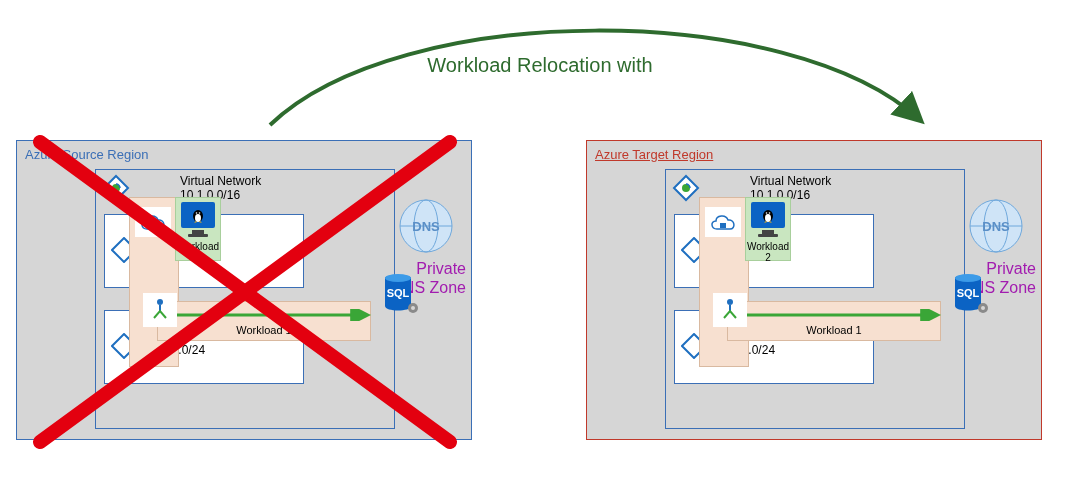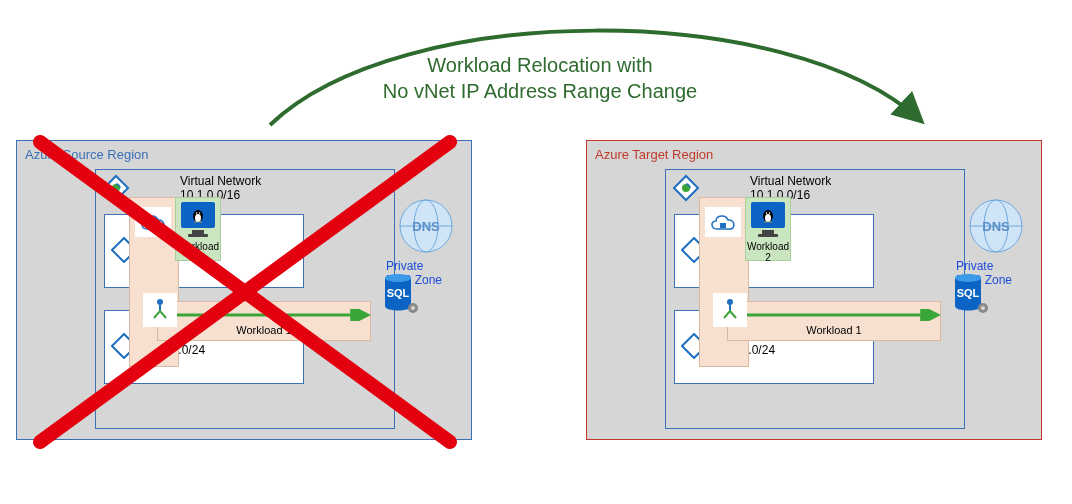--- a/index.html
+++ b/index.html
@@ -74,23 +74,23 @@
   }
   .az-diamond svg { width: 26px; height: 26px; display:block;}
   .dns-circle {
     position: absolute;
     right: -72px;
     top: 28px;
     text-align: center;
     width: 80px;
   }
   .dns-label {
-    font-size: 12px;
-    color: #1d4ed8;
-    text-align: left;
+    font-size: 16px;
+    color: #a21caf;
+    text-align: right;
     line-height: 1.2;
     margin-top: 2px;
   }
   .workload-label-box {
     position: absolute;
     background: #f7e0d0;
     border: 1px solid #d9b9a0;
     font-size: 11px;
     text-align: center;
     box-sizing: border-box;
@@ -212,21 +212,20 @@
   <defs>
     <marker id="ah" viewBox="0 0 10 10" refX="8" refY="5" markerWidth="8" markerHeight="8" orient="auto">
       <path d="M0,0 L10,5 L0,10 z" fill="#2e6b2e"></path>
     </marker>
   </defs>
   <path d="M 20 105 C 150 -20, 540 -20, 670 100" fill="none" stroke="#2e6b2e" stroke-width="4" marker-end="url(#ah)"></path>
 </svg>
 
 <div class="title-block">
   <div>Workload Relocation with</div>
-  <div>No vNet IP Address Range Change</div>
 </div>
 
 <div class="region-box" style="left:16px; top:140px; border:1px solid #3b6fb6;">
   <div class="region-title" style="color:#3b6fb6;">Azure Source Region</div>
 
   <div class="workload-label-box wl-vert"></div>
   <div class="workload-label-box wl-horz">
      <span>Workload 1</span>
   </div>
 
@@ -326,21 +325,21 @@
       <path d="M10 8 C10 4 36 4 36 8 L36 36 C36 42 10 42 10 36 Z" fill="#0b63c4"></path>
       <ellipse cx="23" cy="8" rx="13" ry="4" fill="#3c9be8"></ellipse>
       <text x="23" y="27" text-anchor="middle" font-size="11" fill="#fff" font-weight="700">SQL</text>
       <circle cx="38" cy="38" r="5" fill="#8a8a8a"></circle>
         <circle cx="38" cy="38" r="2" fill="#d6d6d6"></circle>
     </svg>
   </div>
 </div>
 
 <div class="region-box" style="left:586px; top:140px; border:1px solid #c0392b;">
-  <div class="region-title" style="color:#c0392b;">Azure Target Region</div>
+  <div class="region-title" style="color:#c0392b;text-decoration:underline;">Azure Target Region</div>
 
   <div class="workload-label-box wl-vert"></div>
   <div class="workload-label-box wl-horz">
      <span>Workload 1</span>
   </div>
 
   <div class="vnet-box">
     <span class="vnet-icon">
       <svg viewBox="0 0 28 28">
           <path d="M14 2 L26 14 L14 26 L2 14 Z" fill="#ffffff" stroke="#1f6fc0" stroke-width="2"></path>

